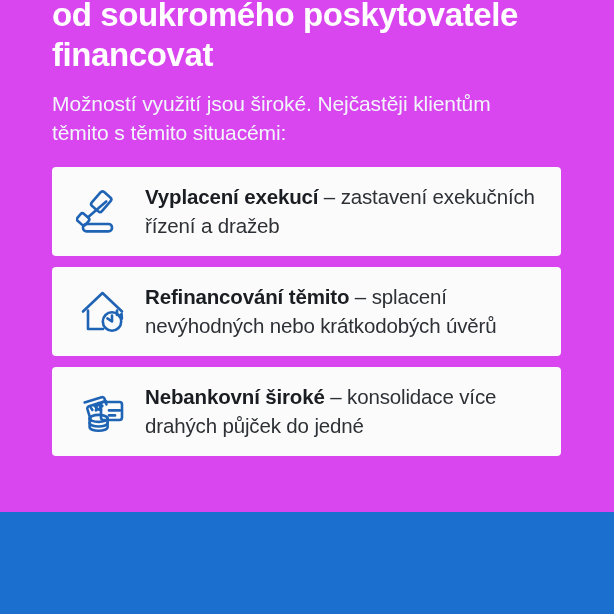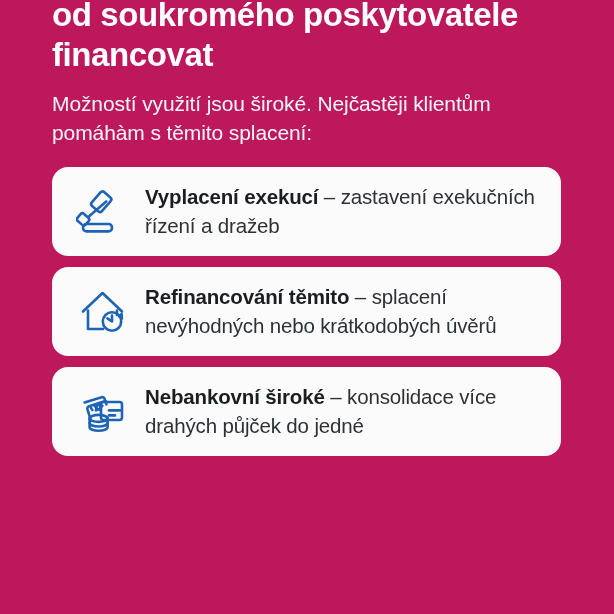--- a/index.html
+++ b/index.html
@@ -10,22 +10,22 @@
     width: 614px;
     height: 614px;
     overflow: hidden;
     background: #1b6fce;
     font-family: "Liberation Sans", sans-serif;
     -webkit-font-smoothing: antialiased;
   }
   .poster {
     position: relative;
     width: 614px;
-    height: 614px;
-    background: #be185d;
+    height: 512px;
+    background: #d946ef;
     box-sizing: border-box;
     overflow: hidden;
   }
   
   .header {
     padding: 0 52px;
     box-sizing: border-box;
   }
   .title {
     margin: 0;
@@ -53,21 +53,21 @@
     position: absolute;
     left: 52px;
     top: 167px;
     width: 509px;
     display: flex;
     flex-direction: column;
     gap: 11px;
   }
   .card {
     background: #fbfbfb;
-    border-radius: 16px;
+    border-radius: 4px;
     display: flex;
     align-items: flex-start;
     padding: 14px 16px 15px 22px;
     box-sizing: border-box;
   }
   .card-icon {
     flex: 0 0 auto;
     width: 58px;
     height: 58px;
     margin-right: 13px;
@@ -97,21 +97,21 @@
     color: #2d3136;
   }
 </style>
 </head>
 <body>
 
 <div class="poster">
 
   <div class="header">
     <h1 class="title">od soukromého poskytovatele financovat</h1>
-    <p class="subtitle">Možností využití jsou široké. Nejčastěji klientům pomáhàm s těmito splacení:</p>
+    <p class="subtitle">Možností využití jsou široké. Nejčastěji klientům těmito s těmito situacémi:</p>
   </div>
 
   <div class="cards">
 
     <div class="card">
       <span class="card-icon">
         <svg viewBox="0 0 54 54" fill="none" stroke="#1f63b4" stroke-width="2.6" stroke-linecap="round" stroke-linejoin="round">
           <rect x="26.2" y="5.4" width="13.4" height="18.4" rx="2.6" transform="rotate(41 26.2 5.4)"></rect>
           <line x1="30.2" y1="16.4" x2="12.0" y2="32.2"></line>
           <rect x="6.2" y="27.4" width="10.6" height="9.4" rx="2.4" transform="rotate(41 6.2 27.4)"></rect>

